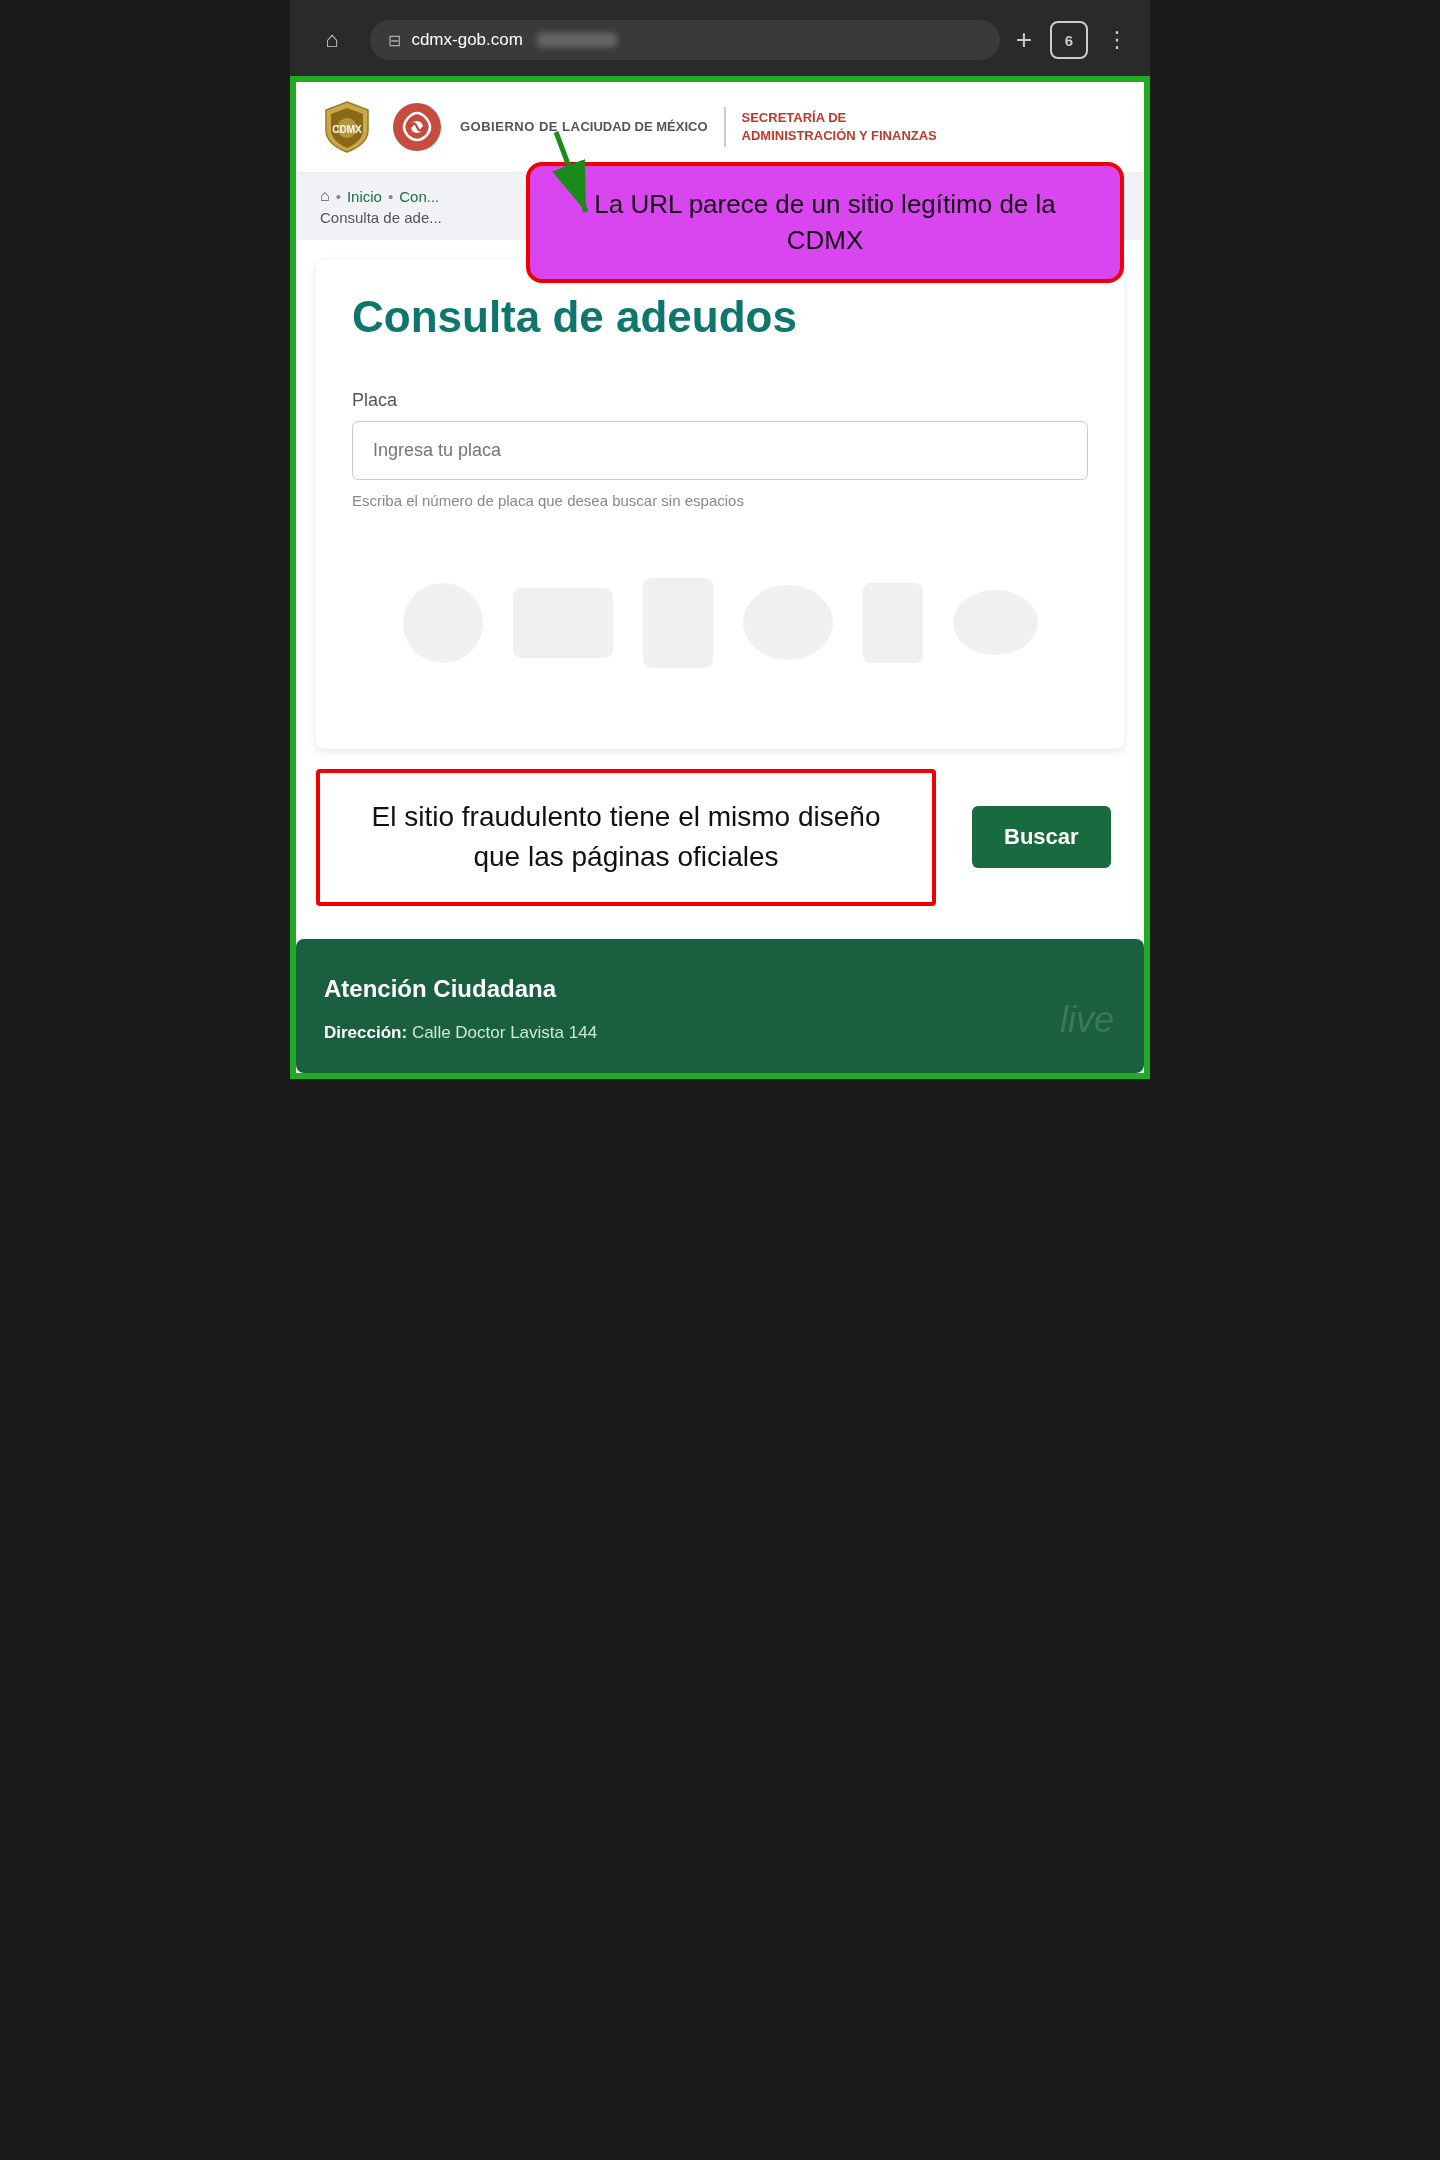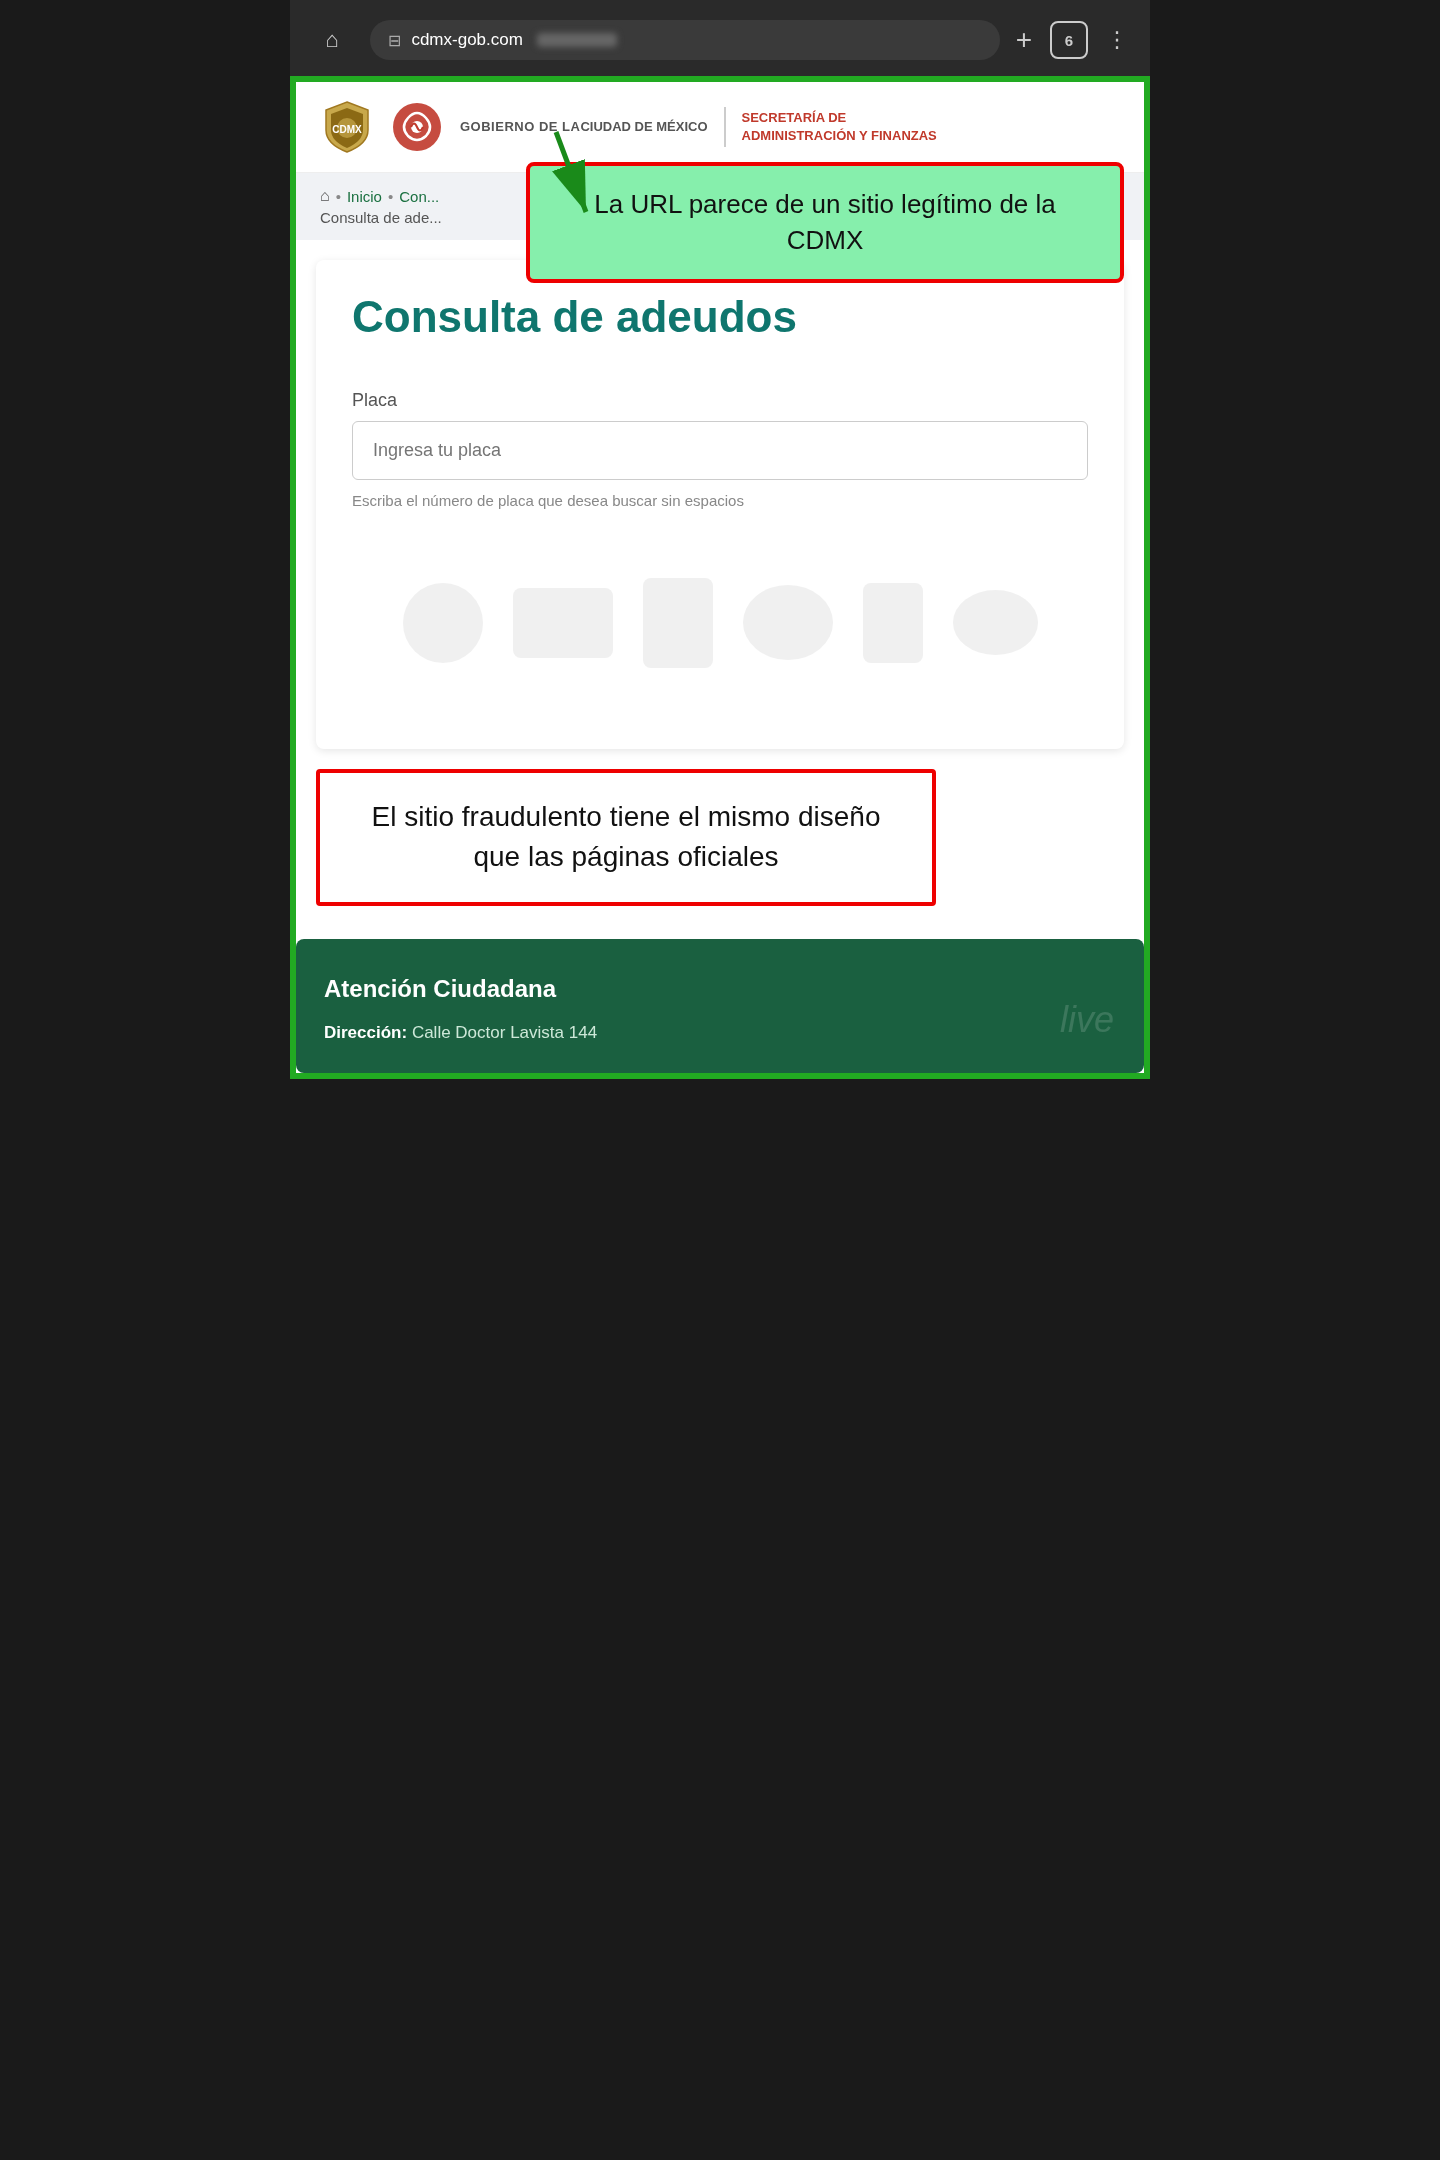--- a/index.html
+++ b/index.html
@@ -163,23 +163,23 @@
       text-transform: uppercase;
       line-height: 1.4;
     }
 
     
     .callout-url {
       position: absolute;
       top: 80px;
       left: 230px;
       right: 20px;
-      background: #86efac;
+      background: #d946ef;
       border: 4px solid #e00;
-      border-radius: 8px;
+      border-radius: 16px;
       padding: 20px 28px;
       z-index: 10;
       text-align: center;
     }
 
     .callout-url-text {
       font-size: 26px;
       font-weight: normal;
       color: #111;
       line-height: 1.4;
@@ -467,20 +467,23 @@
         <div class="watermark-shape" style="width:90px;height:75px;background:#888;border-radius:50%;"></div>
         <div class="watermark-shape" style="width:60px;height:80px;background:#888;border-radius:8px;"></div>
         <div class="watermark-shape" style="width:85px;height:65px;background:#888;border-radius:50%;"></div>
       </div>
     </div>
 
     <div class="bottom-section">
       <div class="callout-fraud">
         <p class="callout-fraud-text">El sitio fraudulento tiene el mismo diseño que las páginas oficiales</p>
       </div>
+      <div class="buscar-btn-area">
+        <button class="buscar-btn">Buscar</button>
+      </div>
     </div>
 
     <div class="site-footer" style="position:relative;margin-top:33px;border-radius:8px;">
       <h2 class="footer-title">Atención Ciudadana</h2>
       <div class="footer-row">
         <span class="footer-label">Dirección:</span>
         <span class="footer-value">Calle Doctor Lavista 144</span>
       </div>
       <div class="footer-watermark">live</div>
     </div>

